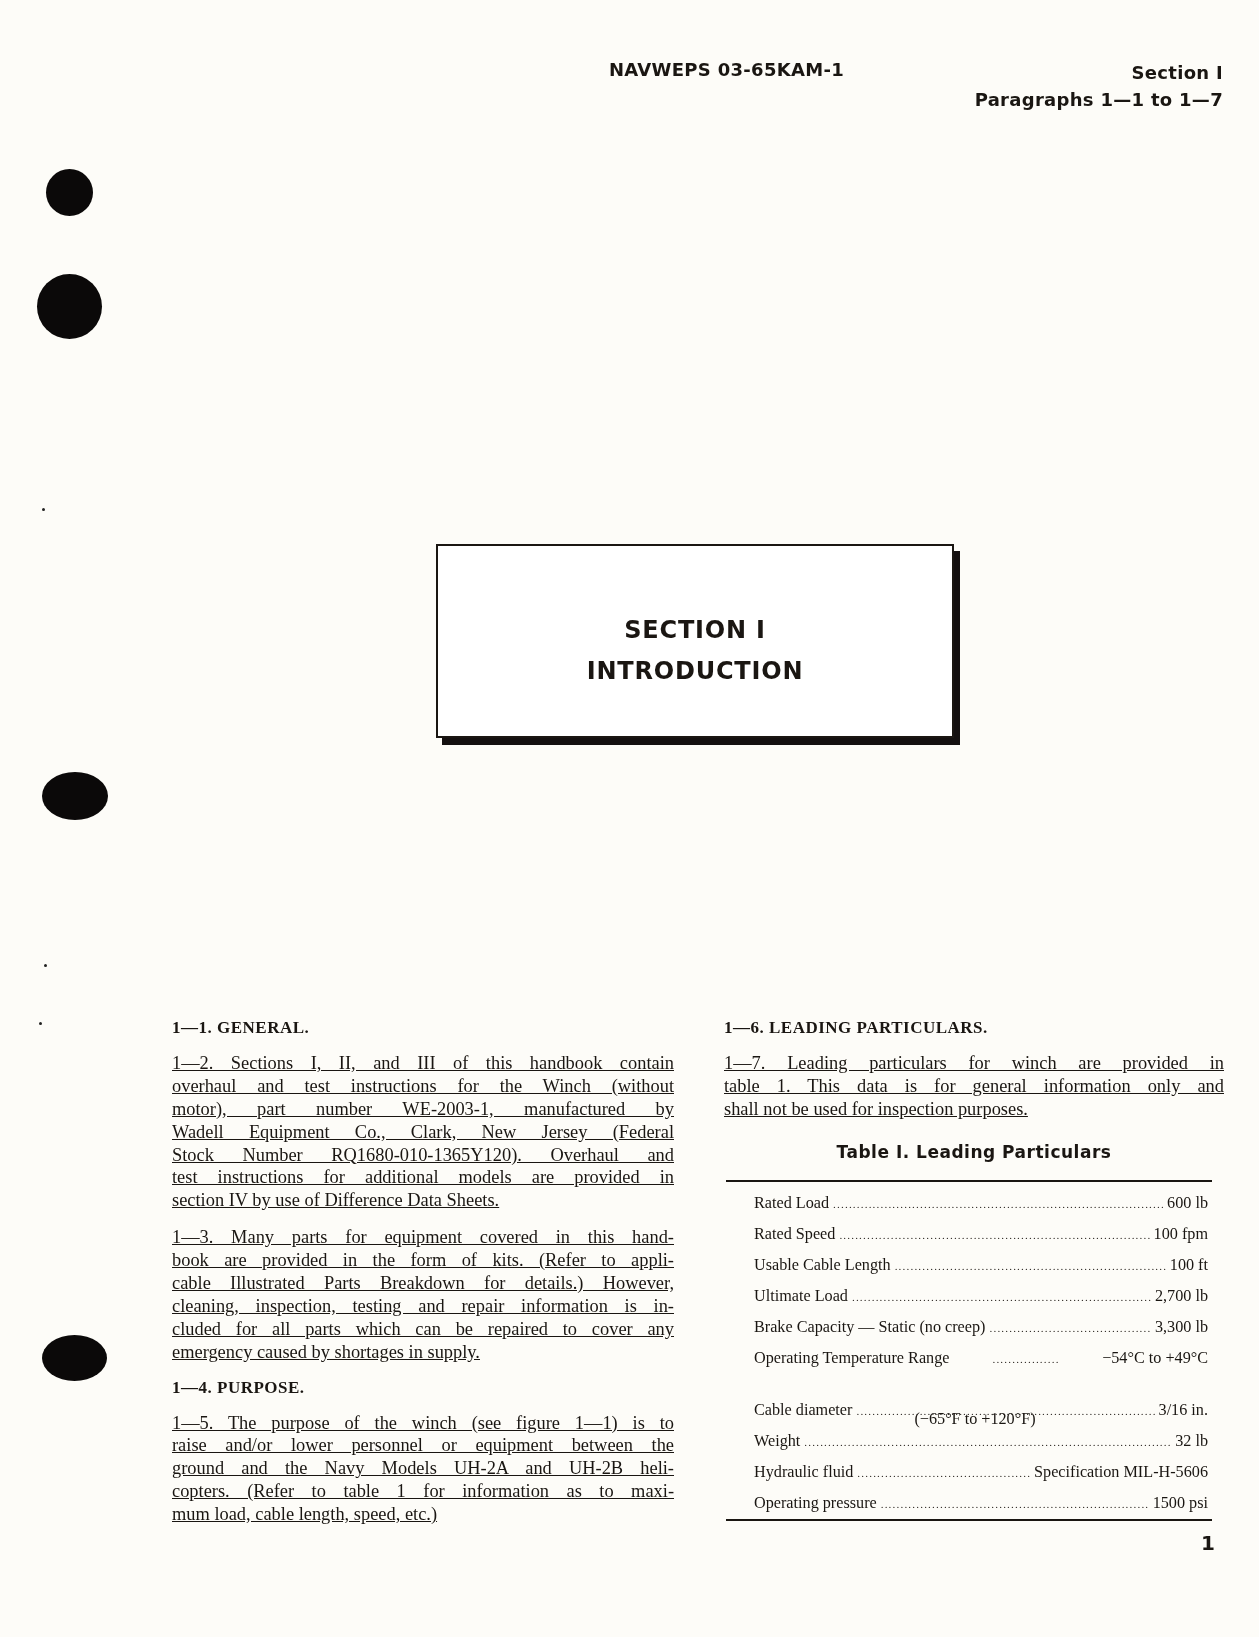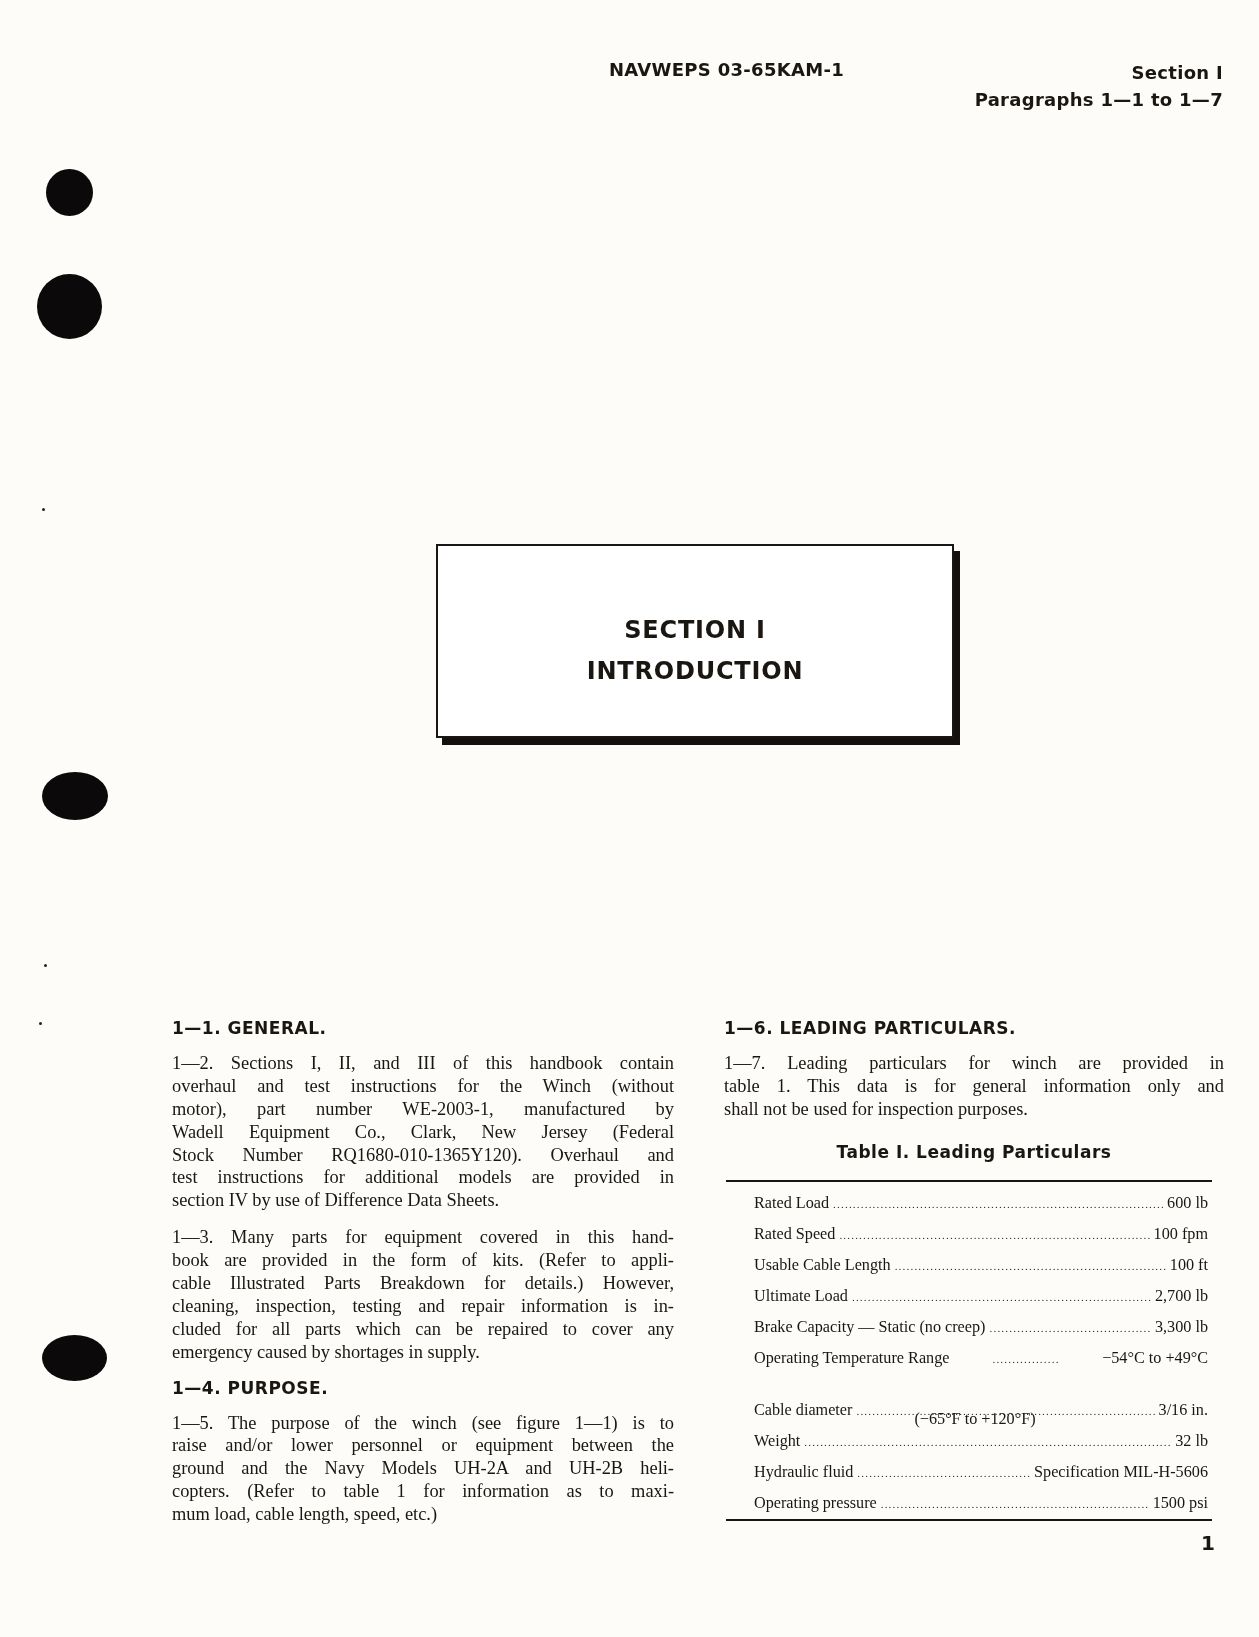--- a/index.html
+++ b/index.html
@@ -31,22 +31,22 @@
     position: absolute; left: 0; right: 0; text-align: center; font-size: 24px; letter-spacing: 0.8px;
   }
   .section-box .t1 { top: 70px; }
   .section-box .t2 { top: 111px; }
 
   
   .col { position: absolute; width: 502px; }
   .col-left { left: 172px; top: 1018px; }
   .col-right { left: 724px; top: 1018px; width: 500px; }
 
-  .heading { font-size: 17px; letter-spacing: 0.5px; height: 24px; margin-bottom: 10px; }
-  .para { font-size: 18.4px; line-height: 22.9px; margin-bottom: 14px; }
+  .heading { font-size: 17px; letter-spacing: 0.5px; height: 24px; margin-bottom: 10px; font-family: Liberation Serif, serif; }
+  .para { font-size: 18.4px; line-height: 22.9px; margin-bottom: 14px; text-decoration: underline; }
   .line { display: block; text-align: justify; text-align-last: justify; white-space: nowrap; height: 22.9px; }
   .line.last { text-align-last: left; }
 
   .table-title { position: absolute; left: 724px; top: 1142px; width: 500px; text-align: center; font-size: 17px; letter-spacing: 0.5px; }
   .rule { position: absolute; left: 726px; width: 486px; height: 2px; background: #1a1612; }
   .rule-top { top: 1180px; }
   .rule-bottom { top: 1519px; }
 
   .ptable { position: absolute; left: 742px; top: 1188px; width: 466px; font-size: 16.2px; }
   .prow { display: flex; align-items: baseline; height: 31px; line-height: 22px; padding-top: 4px; box-sizing: border-box; }

